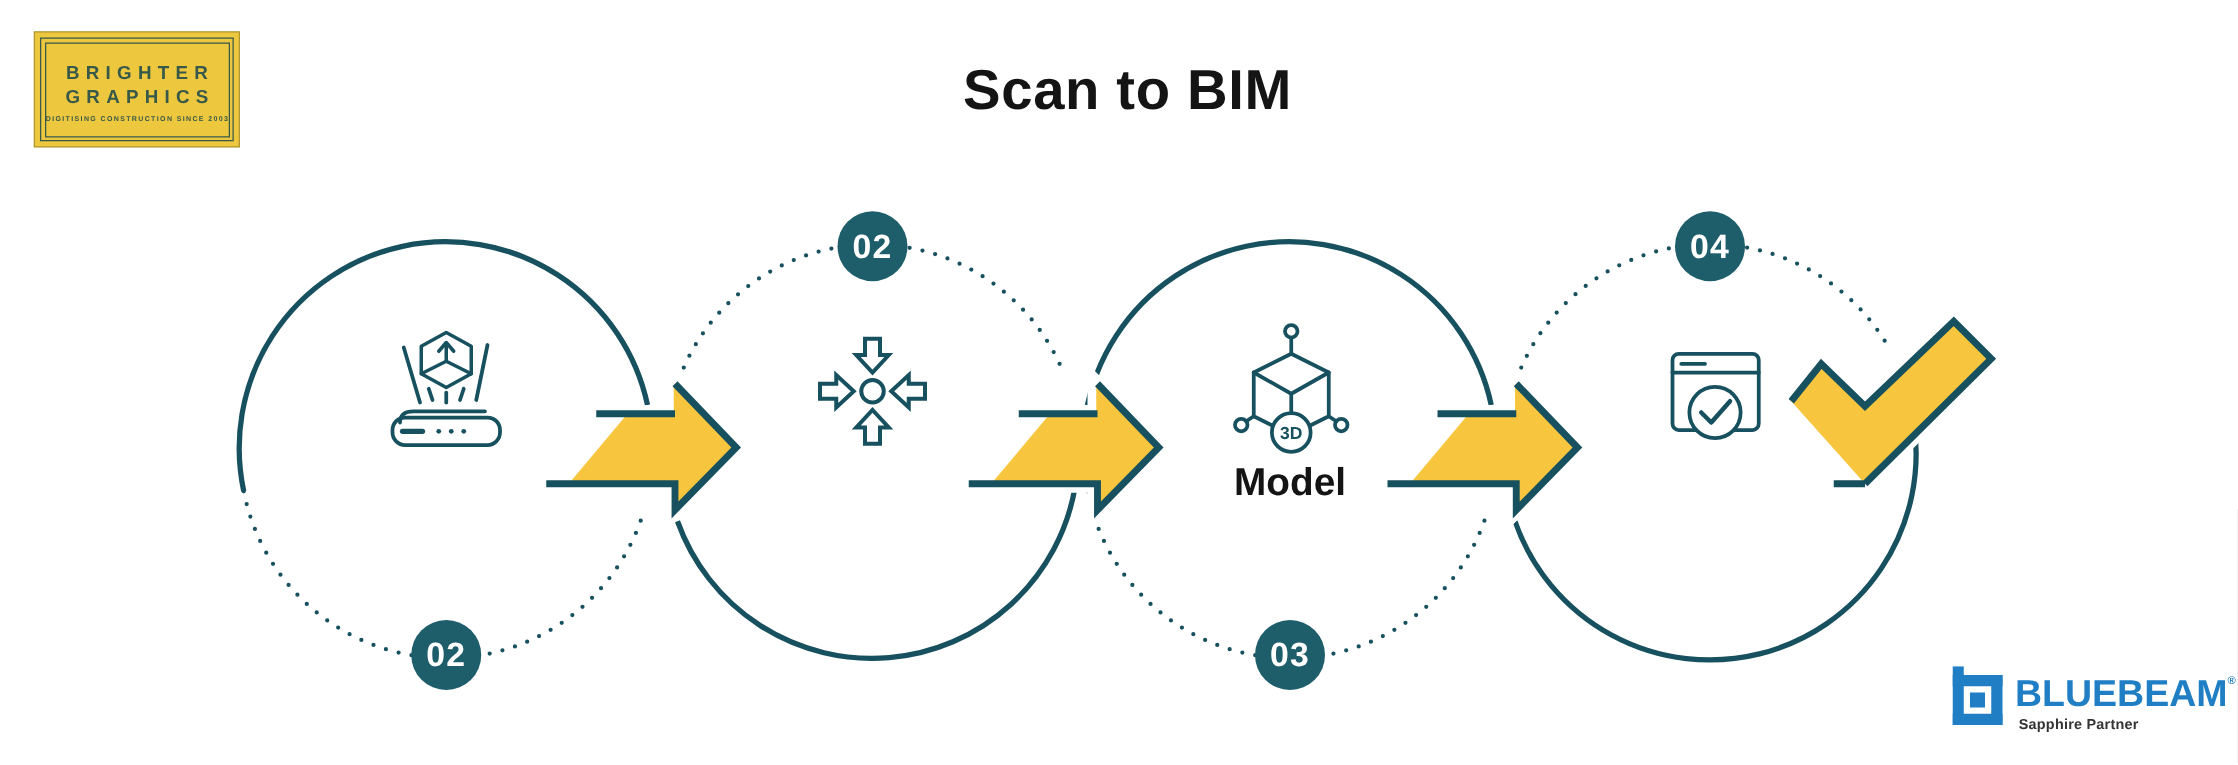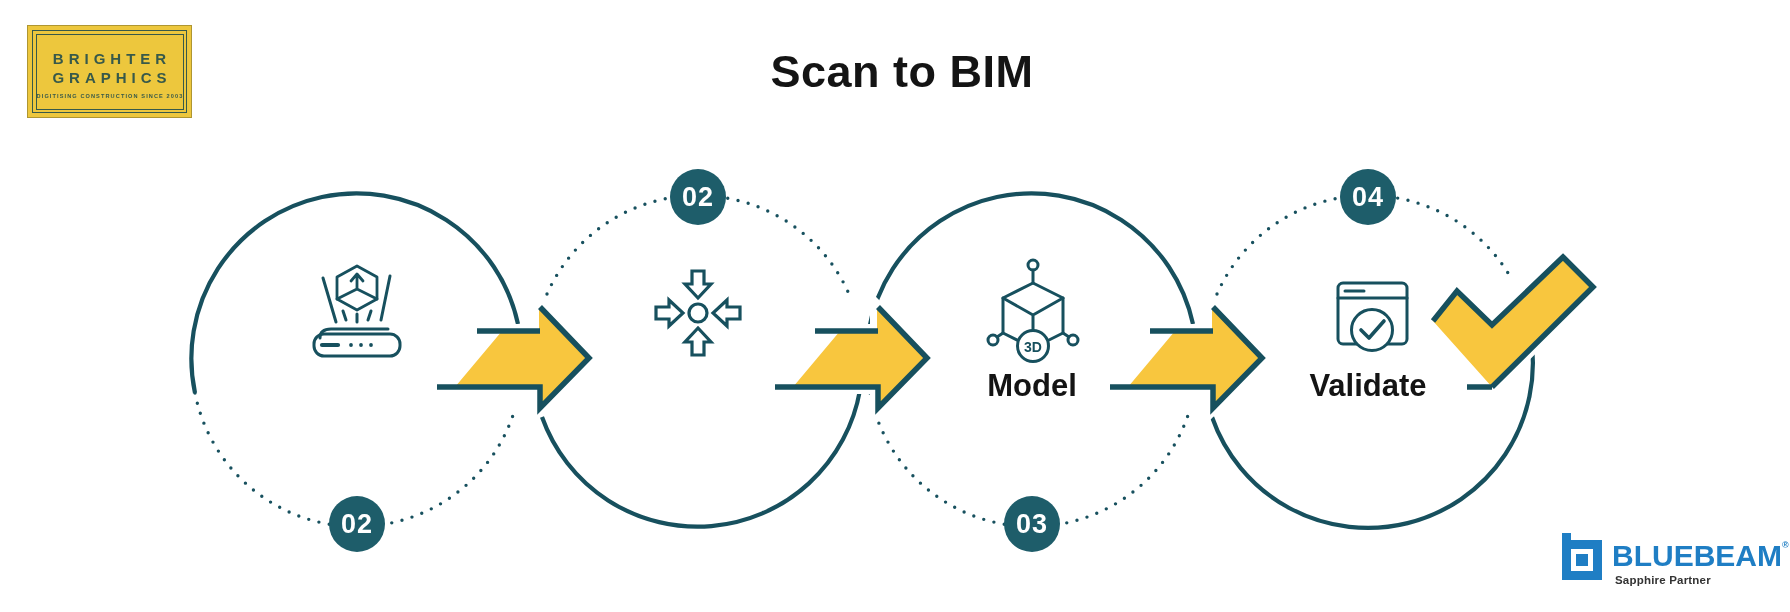--- a/index.html
+++ b/index.html
@@ -142,21 +142,20 @@
       <line x1="1338" y1="298" x2="1407" y2="298"></line>
       <line x1="1345" y1="291" x2="1364" y2="291"></line>
       <circle cx="1372" cy="330" r="20.5" fill="#ffffff"></circle>
       <path d="M 1361,330 L 1369,338 L 1384,321" stroke-width="3.6"></path>
     </g>
   </svg>
 
   <div class="title">Scan to BIM</div>
 
   <div class="step-label s3">Model</div>
-  <div class="step-label s4">Validate</div>
 
   <div class="badge b1">02</div>
   <div class="badge b2">02</div>
   <div class="badge b3">03</div>
   <div class="badge b4">04</div>
 
   <div class="bg-logo">
     <div class="bg-frame"></div>
     <div class="bg-frame2"></div>
     <div class="bg-text">

